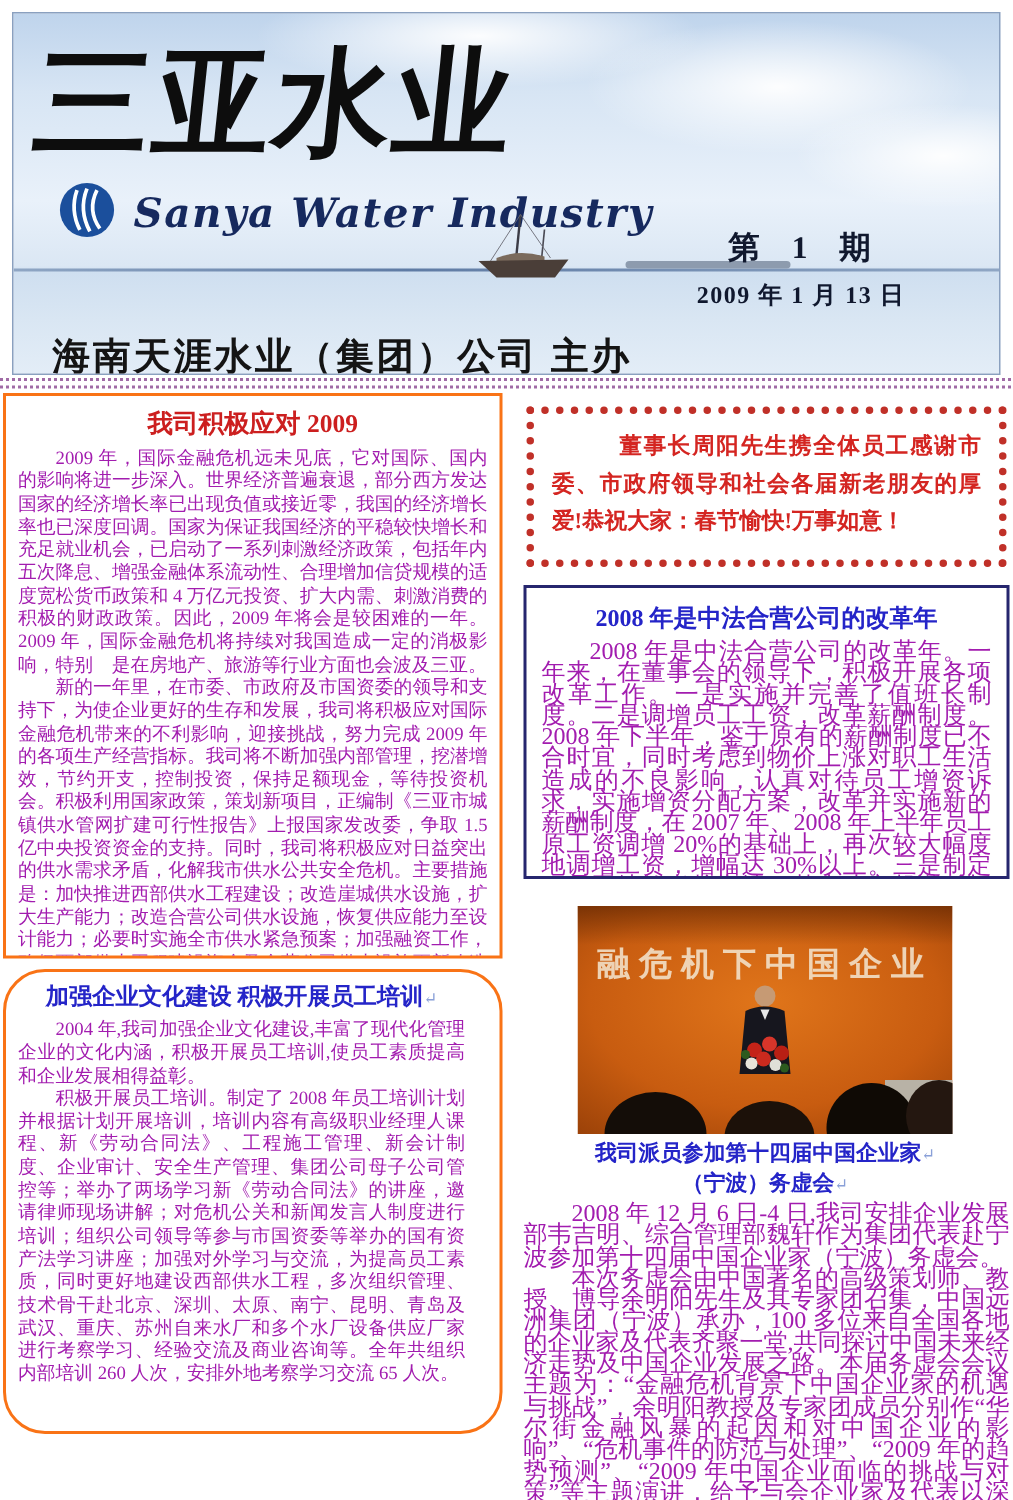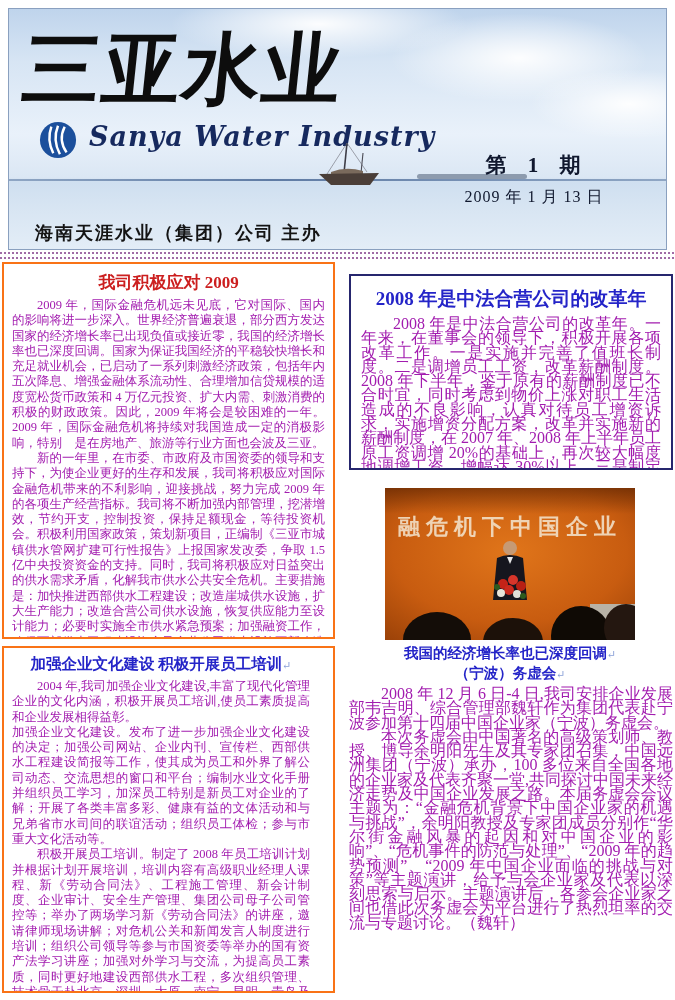--- a/index.html
+++ b/index.html
@@ -8,58 +8,58 @@
 
   
   .masthead{position:absolute;left:8px;top:8px;width:657px;height:240px;
     border:1px solid #8aa0bf;overflow:hidden;
     background:linear-gradient(180deg,#bfd4ec 0%,#d7e5f4 22%,#e9f1fa 52%,#dbe7f4 70%,#cfdff0 72%,#d9e6f3 85%,#e3edf7 100%);}
   .cloud{position:absolute;border-radius:50%;background:radial-gradient(ellipse at center,rgba(255,255,255,.95) 0%,rgba(255,255,255,0) 70%);}
   .horizon{position:absolute;left:0;top:170px;width:100%;height:2px;background:linear-gradient(90deg,#8fa6c4,#5f7ba4 40%,#8fa6c4);}
   .island{position:absolute;left:408px;top:165px;width:110px;height:5px;border-radius:3px;background:#8d9bae;}
   .mast-title{position:absolute;left:14px;top:14px;font-size:78px;line-height:92px;font-weight:900;
     color:#0d0d0d;letter-spacing:2px;transform:skewX(-6deg);font-family:"DejaVu Serif",serif;}
-  .logo-row{position:absolute;left:30px;top:112px;display:flex;}
+  .logo-row{position:absolute;left:30px;top:112px;display:flex;align-items:center;}
   .logo-script{margin-left:12px;font-style:italic;font-weight:bold;font-size:27px;color:#16295e;
     font-family:"DejaVu Serif",serif;letter-spacing:1px;}
   .issue{position:absolute;left:448px;top:142px;width:160px;text-align:center;
     font-weight:bold;font-size:21px;letter-spacing:8px;color:#10182e;}
   .issue-date{position:absolute;left:430px;top:178px;width:190px;text-align:center;
-    font-weight:normal;font-size:16px;color:#10182e;letter-spacing:1px;}
-  .publisher{position:absolute;left:26px;top:212px;font-weight:bold;font-size:18px;color:#141414;letter-spacing:2px;}
+    font-weight:bold;font-size:16px;color:#10182e;letter-spacing:1px;}
+  .publisher{position:absolute;left:26px;top:212px;font-weight:bold;font-size:25px;color:#141414;letter-spacing:2px;}
   .boat{position:absolute;left:282px;top:132px;}
 
   
   .separator{position:absolute;left:0;top:252px;width:675px;height:7px;
     background:repeating-linear-gradient(90deg,#a06ba6 0 2px,rgba(0,0,0,0) 2px 4px),
                repeating-linear-gradient(90deg,#a06ba6 0 2px,rgba(0,0,0,0) 2px 4px);
     background-size:100% 2px,100% 2px;background-position:0 0,0 5px;background-repeat:no-repeat;}
 
   
   .col-left{position:absolute;left:2px;top:262px;width:333px;}
   .col-right{position:absolute;left:345px;top:262px;width:330px;}
 
   .nbox{border:2px solid #f97316;box-sizing:border-box;background:#fff;overflow:hidden;}
   .box1{height:377px;padding:5px 8px 2px 8px;}
-  .box2{margin-top:7px;height:347px;padding:4px 23px 2px 8px;}
+  .box2{margin-top:7px;height:310px;padding:4px 23px 2px 8px;border-radius:28px;}
 
   .a-title{color:#cc1f1f;font-weight:bold;font-size:17px;text-align:center;margin:2px 0 4px 0;}
   .b-title{color:#2424c8;font-weight:bold;font-size:15.5px;text-align:center;margin:2px 0 4px 0;}
   .body-text p{margin:0;text-align:justify;font-size:12.5px;line-height:15.3px;color:#a21caf;}
   .indent{text-indent:2em;}
 
   
   .greeting{margin:9px 4px 0 6px;border:5px dotted #c03028;padding:10px 12px 12px 12px;
     color:#d42521;font-weight:bold;font-size:15px;line-height:25px;text-align:justify;text-indent:3em;
     background:#fff;}
 
   
   .bluebox{margin:12px 2px 0 4px;border:2px solid #26266e;box-sizing:border-box;height:196px;
     padding:6px 10px 2px 10px;overflow:hidden;background:#fff;}
-  .bluebox .b-title{font-size:19px;margin:4px 0 5px 0;}
+  .bluebox .b-title{font-size:16px;margin:4px 0 5px 0;}
   .col-right .body-text p{font-size:16px;line-height:14.3px;}
 
   
   .photo{display:block;margin:18px auto 0 auto;width:250px;height:152px;}
 
   .caption{margin-top:4px;text-align:center;color:#2424c8;font-weight:bold;font-size:14.5px;line-height:19px;}
   .mark{color:#8aa0d8;font-weight:normal;font-size:11px;}
   .after-caption{margin-top:3px;padding:0 2px 0 4px;}
 </style>
 </head>
@@ -112,28 +112,28 @@
       <div class="a-title">我司积极应对 2009</div>
       <p class="indent">2009 年，国际金融危机远未见底，它对国际、国内的影响将进一步深入。世界经济普遍衰退，部分西方发达国家的经济增长率已出现负值或接近零，我国的经济增长率也已深度回调。国家为保证我国经济的平稳较快增长和充足就业机会，已启动了一系列刺激经济政策，包括年内五次降息、增强金融体系流动性、合理增加信贷规模的适度宽松货币政策和 4 万亿元投资、扩大内需、刺激消费的积极的财政政策。因此，2009 年将会是较困难的一年。2009 年，国际金融危机将持续对我国造成一定的消极影响，特别　是在房地产、旅游等行业方面也会波及三亚。</p>
       <p class="indent">新的一年里，在市委、市政府及市国资委的领导和支持下，为使企业更好的生存和发展，我司将积极应对国际金融危机带来的不利影响，迎接挑战，努力完成 2009 年的各项生产经营指标。我司将不断加强内部管理，挖潜增效，节约开支，控制投资，保持足额现金，等待投资机会。积极利用国家政策，策划新项目，正编制《三亚市城镇供水管网扩建可行性报告》上报国家发改委，争取 1.5 亿中央投资资金的支持。同时，我司将积极应对日益突出的供水需求矛盾，化解我市供水公共安全危机。主要措施是：加快推进西部供水工程建设；改造崖城供水设施，扩大生产能力；改造合营公司供水设施，恢复供应能力至设计能力；必要时实施全市供水紧急预案；加强融资工作，确保西部供水工程建设资金及合营公司供水设施更新改造建设资金等。</p>
     </div>
 
     <div class="nbox box2 body-text">
       <div class="b-title">
         <span>加强企业文化建设 积极开展员工培训</span><span class="mark">↵</span>
       </div>
       <p class="indent">2004 年,我司加强企业文化建设,丰富了现代化管理企业的文化内涵，积极开展员工培训,使员工素质提高和企业发展相得益彰。</p>
-      <p>加强企业文化建设。发布了进一步加强企业文化建设的决定；加强公司网站、企业内刊、宣传栏、西部供水工程建设简报等工作，使其成为员工和外界了解公司动态、交流思想的窗口和平台；编制水业文化手册并组织员工学习，加深员工特别是新员工对企业的了解；开展了各类丰富多彩、健康有益的文体活动和与兄弟省市水司间的联谊活动；组织员工体检；参与市重大文化活动等。</p>
       <p class="indent">积极开展员工培训。制定了 2008 年员工培训计划并根据计划开展培训，培训内容有高级职业经理人课程、新《劳动合同法》、工程施工管理、新会计制度、企业审计、安全生产管理、集团公司母子公司管控等；举办了两场学习新《劳动合同法》的讲座，邀请律师现场讲解；对危机公关和新闻发言人制度进行培训；组织公司领导等参与市国资委等举办的国有资产法学习讲座；加强对外学习与交流，为提高员工素质，同时更好地建设西部供水工程，多次组织管理、技术骨干赴北京、深圳、太原、南宁、昆明、青岛及武汉、重庆、苏州自来水厂和多个水厂设备供应厂家进行考察学习、经验交流及商业咨询等。全年共组织内部培训 260 人次，安排外地考察学习交流 65 人次。</p>
     </div>
 
   </div>
 
   <div class="col-right">
 
+    <div class="greeting">董事长周阳先生携全体员工感谢市委、市政府领导和社会各届新老朋友的厚爱!恭祝大家：春节愉快!万事如意！</div>
 
     <div class="bluebox body-text">
       <div class="b-title">2008 年是中法合营公司的改革年</div>
       <p class="indent">2008 年是中法合营公司的改革年。一年来，在董事会的领导下，积极开展各项改革工作。一是实施并完善了值班长制度。二是调增员工工资，改革薪酬制度。2008 年下半年，鉴于原有的薪酬制度已不合时宜，同时考虑到物价上涨对职工生活造成的不良影响，认真对待员工增资诉求，实施增资分配方案，改革并实施新的薪酬制度，在 2007 年、2008 年上半年员工原工资调增 20%的基础上，再次较大幅度地调增工资，增幅达 30%以上。三是制定了员工绩效考核办法，基本建立起激励机制。2008 年,中法合营公司较好地完成了 2008 年的各项经济指标。2009 年将是中法合营公司的管理年。</p>
     </div>
 
     <span>
       <svg class="photo" viewBox="0 0 250 152">
         <defs>
           <radialGradient id="og" cx="50%" cy="42%" r="85%">
@@ -166,21 +166,21 @@
 
         <rect x="205" y="116" width="45" height="36" fill="#b8b2a6"></rect>
         <ellipse cx="52" cy="152" rx="34" ry="28" fill="#140d08"></ellipse>
         <ellipse cx="128" cy="154" rx="30" ry="24" fill="#1c1109"></ellipse>
         <ellipse cx="196" cy="148" rx="30" ry="30" fill="#0f0a05"></ellipse>
         <ellipse cx="241" cy="140" rx="22" ry="24" fill="#241710"></ellipse>
       </svg>
     </span>
 
     <div class="caption">
-      <span>我国的经济增长率也已深度回调</span><span class="mark">↵</span><br>
+      <span>我司派员参加第十四届中国企业家</span><span class="mark">↵</span><br>
       <span>（宁波）务虚会</span><span class="mark">↵</span>
     </div>
 
     <div class="body-text after-caption">
       <p class="indent">2008 年 12 月 6 日-4 日,我司安排企业发展部韦吉明、综合管理部魏轩作为集团代表赴宁波参加第十四届中国企业家（宁波）务虚会。</p>
       <p class="indent">本次务虚会由中国著名的高级策划师、教授、博导余明阳先生及其专家团召集，中国远洲集团（宁波）承办，100 多位来自全国各地的企业家及代表齐聚一堂,共同探讨中国未来经济走势及中国企业发展之路。本届务虚会会议主题为：“金融危机背景下中国企业家的机遇与挑战”，余明阳教授及专家团成员分别作“华尔街金融风暴的起因和对中国企业的影响”、“危机事件的防范与处理”、“2009 年的趋势预测”、“2009 年中国企业面临的挑战与对策”等主题演讲，给予与会企业家及代表以深刻思索与启示。主题演讲后，各参会企业家之间也借此次务虚会为平台进行了热烈坦率的交流与专题讨论。（魏轩）</p>
     </div>
 
   </div>
 

